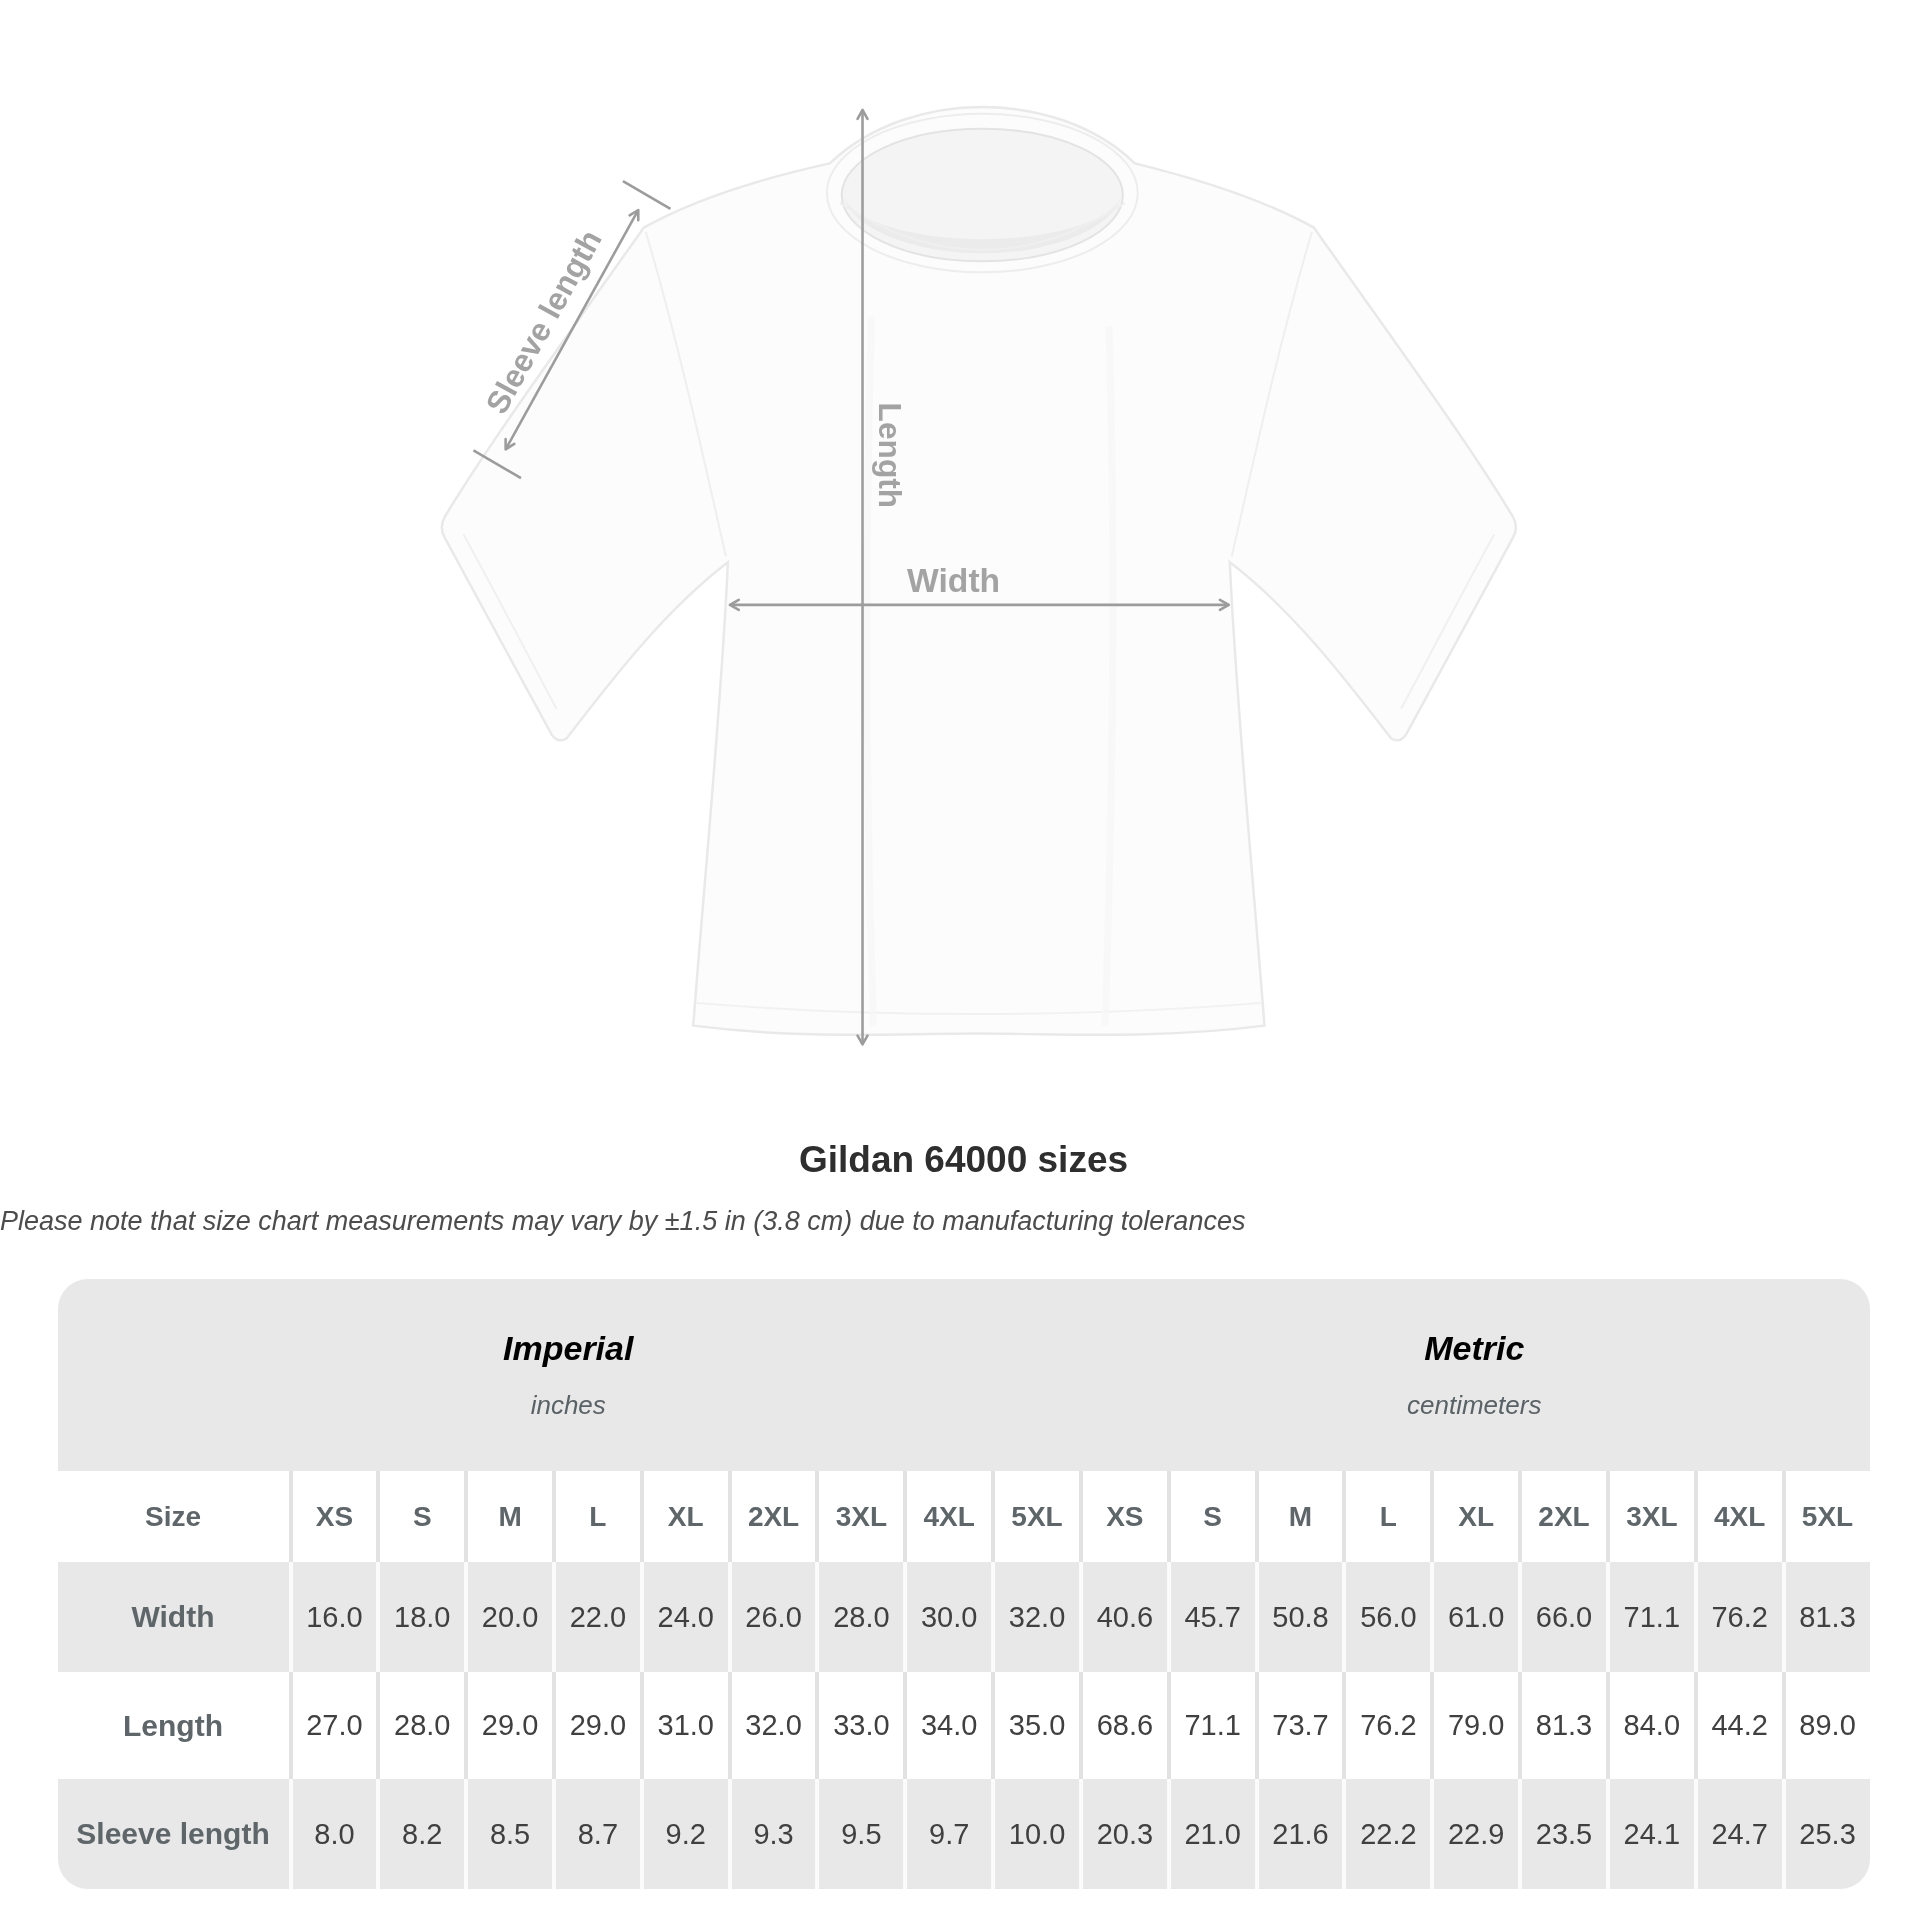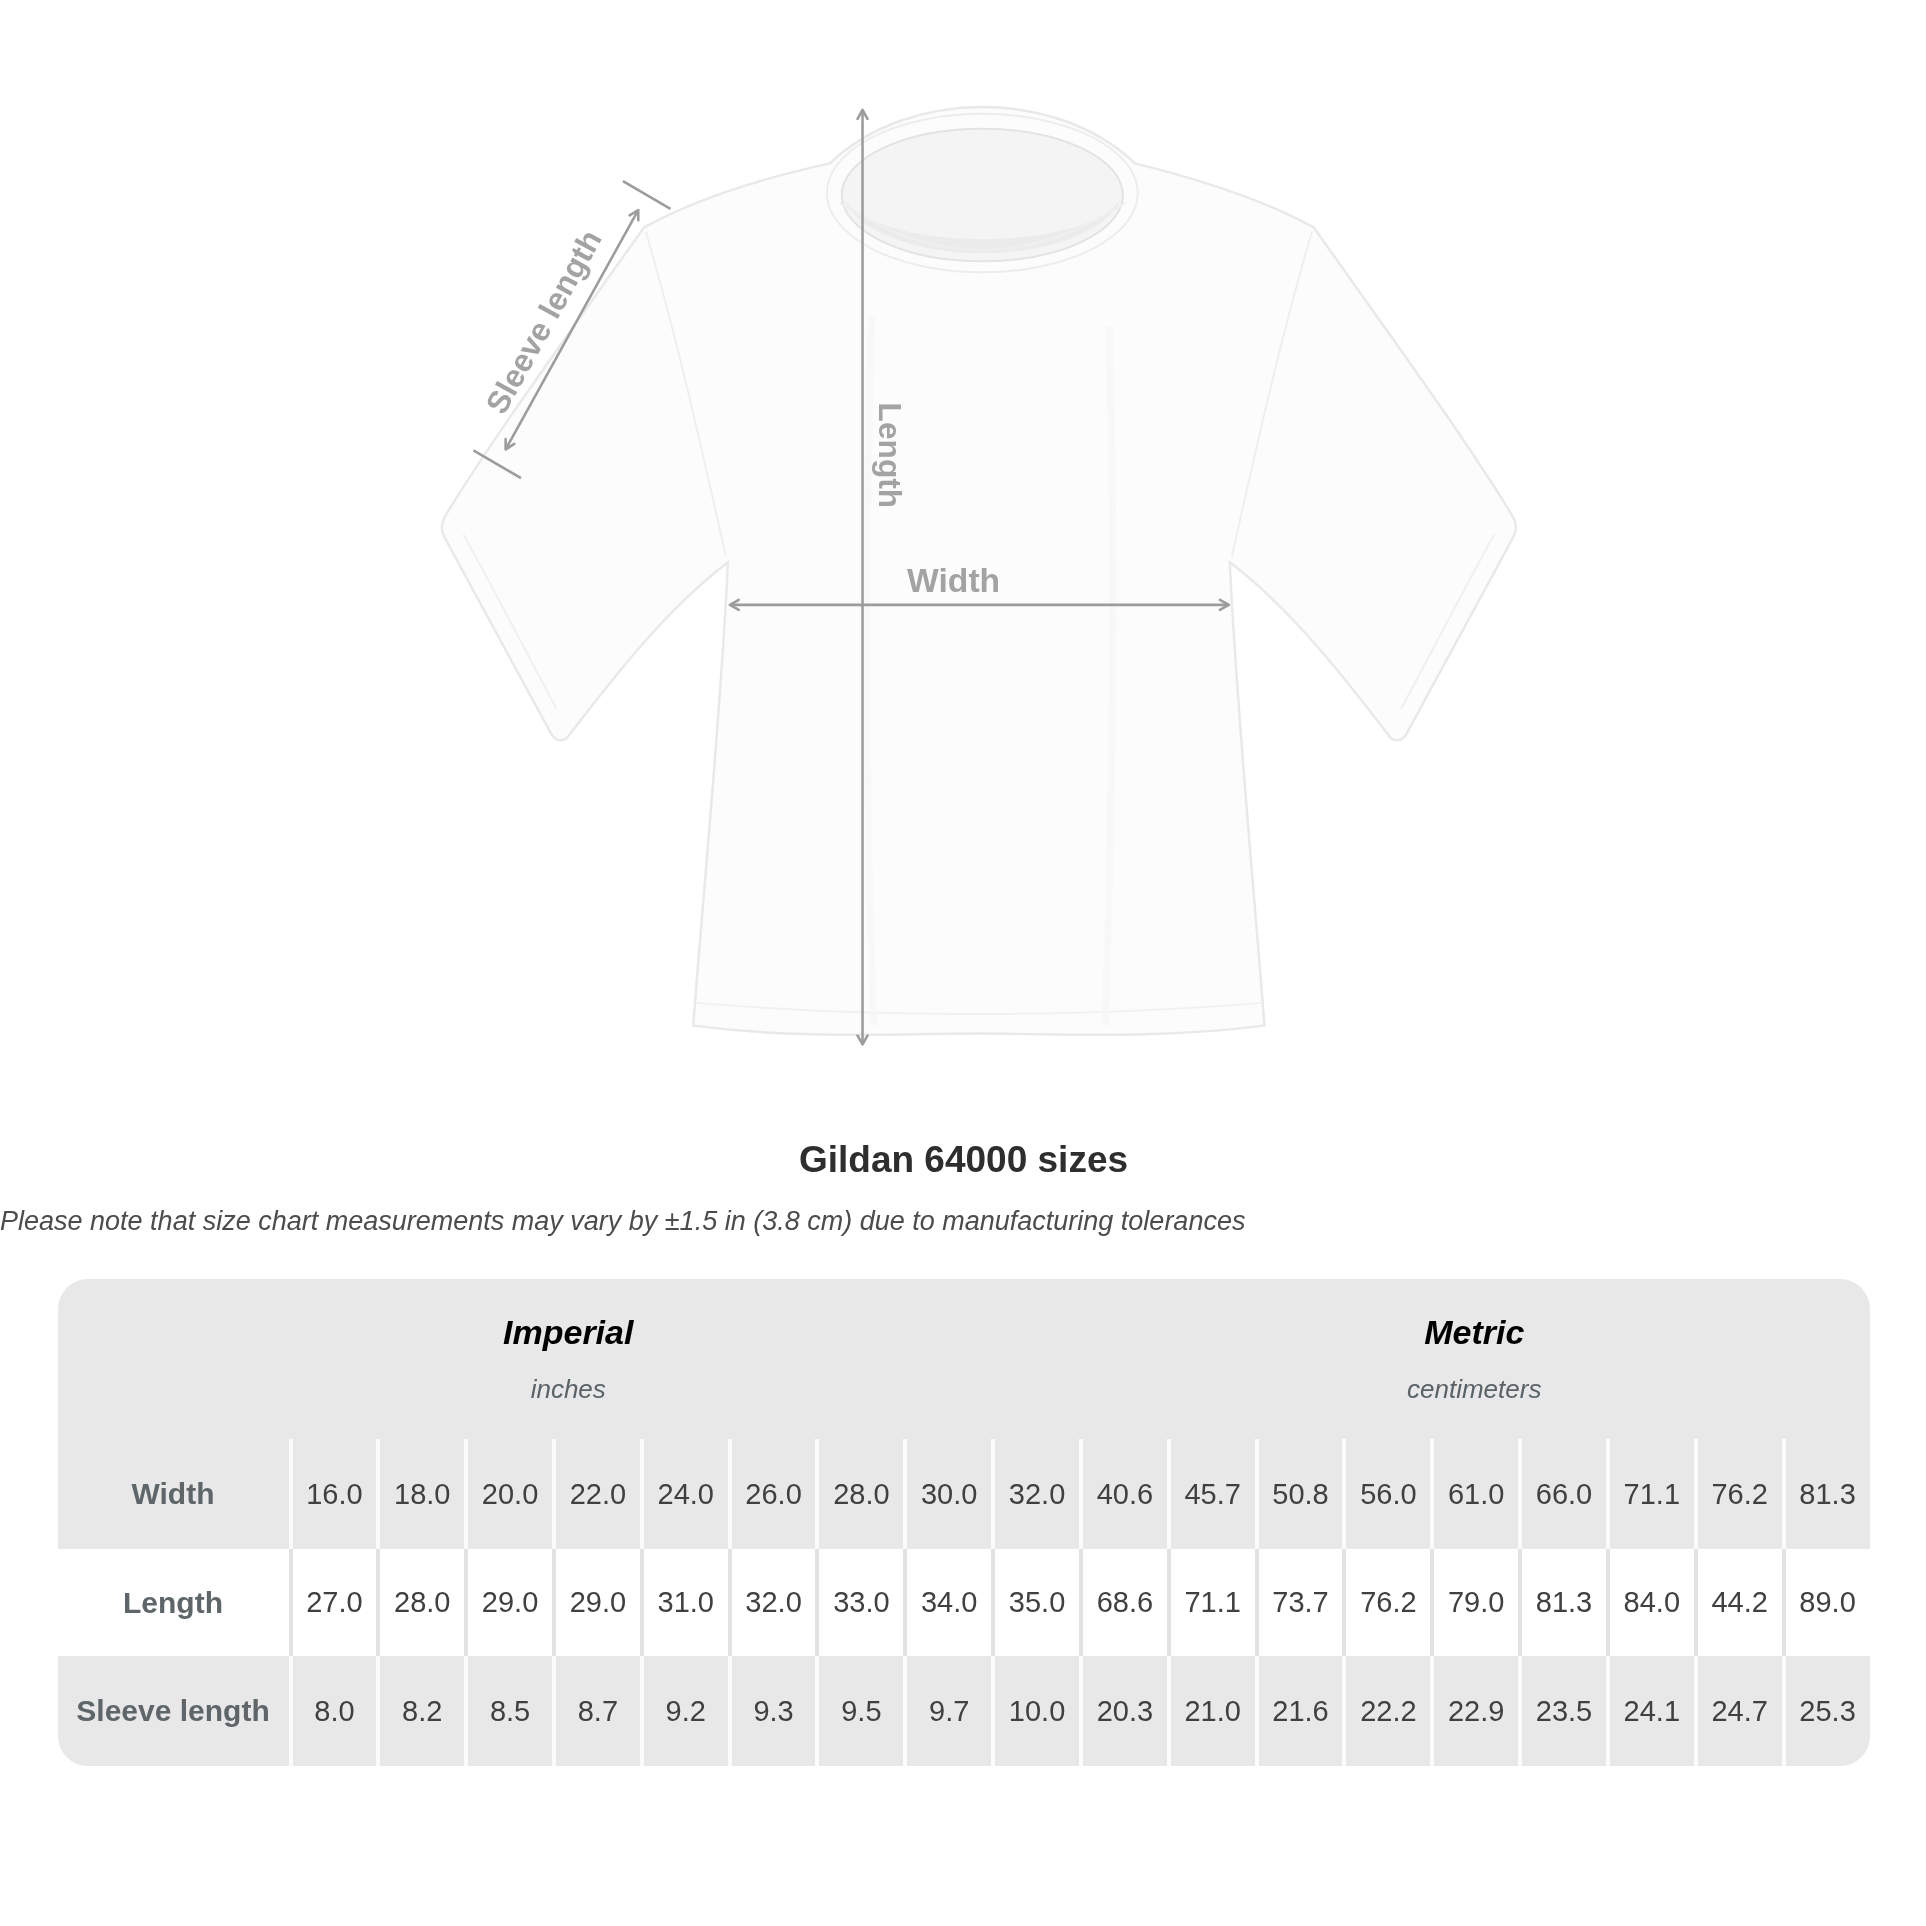--- a/index.html
+++ b/index.html
@@ -21,21 +21,21 @@
   }
 
   .size-table-wrap{width:1812px;margin:42px auto 0 auto;}
   table.size-table{
     width:1812px;border-collapse:separate;border-spacing:0;
     border-radius:30px;overflow:hidden;table-layout:fixed;
     background:#ffffff;
   }
   col.c-size{width:231px;}
 
-  tr.r-group th{background:#e8e8e8;height:160px;vertical-align:middle;padding:0;}
+  tr.r-group th{background:#e8e8e8;height:160px;vertical-align:middle;padding:16px;}
   .grp-label{font-size:34px;font-weight:bold;font-style:italic;color:#59626
 
 6;}
   .grp-sub{margin-top:22px;font-size:26px;font-style:italic;color:#596266;font-weight:normal;}
 
   tr.r-head td{background:#ffffff;height:91px;}
   tr.r-white td{background:#ffffff;height:107px;}
   tr.r-gray td{background:#e8e8e8;height:110px;}
 
   td{text-align:center;vertical-align:middle;padding:0;}
@@ -133,20 +133,41 @@
         <th colspan="10">
           <div class="grp-label">Imperial</div>
           <div class="grp-sub">inches</div>
         </th>
         <th colspan="9">
           <div class="grp-label">Metric</div>
           <div class="grp-sub">centimeters</div>
         </th>
       </tr>
 
+      <tr class="r-head">
+        <td class="hdr">Size</td>
+        <td class="hdr">XS</td>
+        <td class="hdr">S</td>
+        <td class="hdr">M</td>
+        <td class="hdr">L</td>
+        <td class="hdr">XL</td>
+        <td class="hdr">2XL</td>
+        <td class="hdr">3XL</td>
+        <td class="hdr">4XL</td>
+        <td class="hdr">5XL</td>
+        <td class="hdr">XS</td>
+        <td class="hdr">S</td>
+        <td class="hdr">M</td>
+        <td class="hdr">L</td>
+        <td class="hdr">XL</td>
+        <td class="hdr">2XL</td>
+        <td class="hdr">3XL</td>
+        <td class="hdr">4XL</td>
+        <td class="hdr">5XL</td>
+      </tr>
 
       <tr class="r-gray">
         <td class="lab">Width</td>
         <td class="val">16.0</td>
         <td class="val">18.0</td>
         <td class="val">20.0</td>
         <td class="val">22.0</td>
         <td class="val">24.0</td>
         <td class="val">26.0</td>
         <td class="val">28.0</td>

